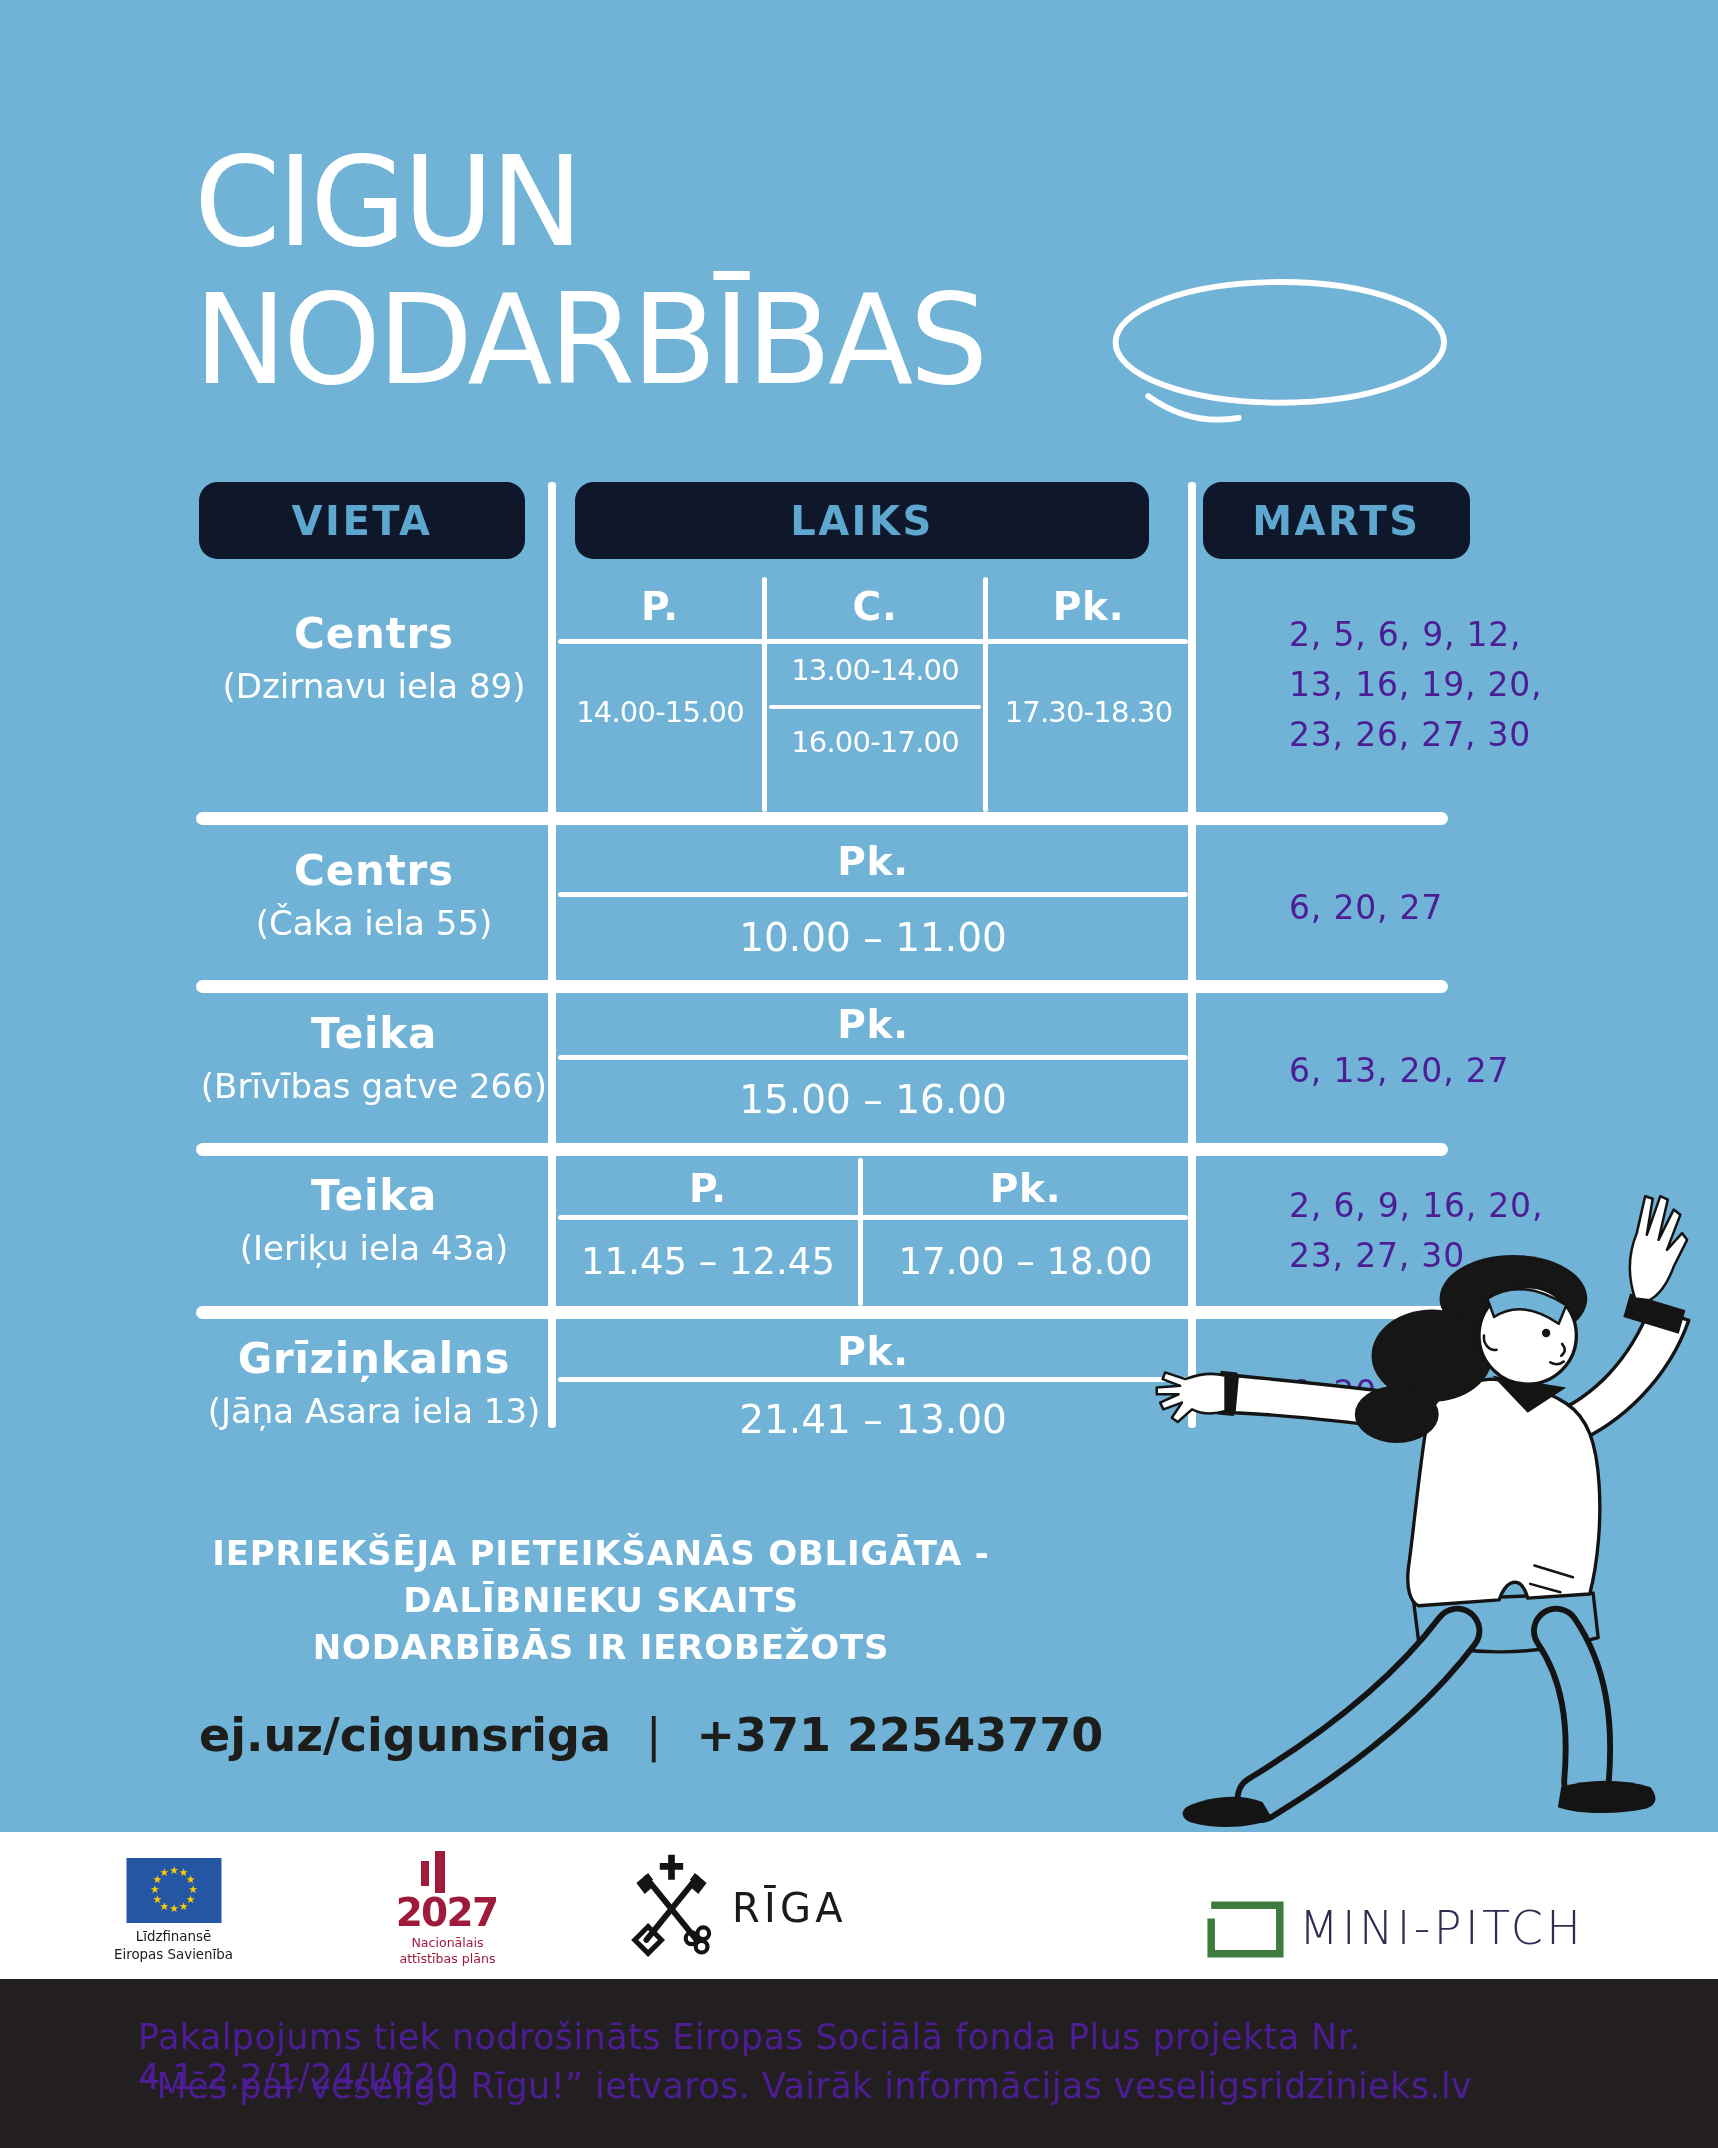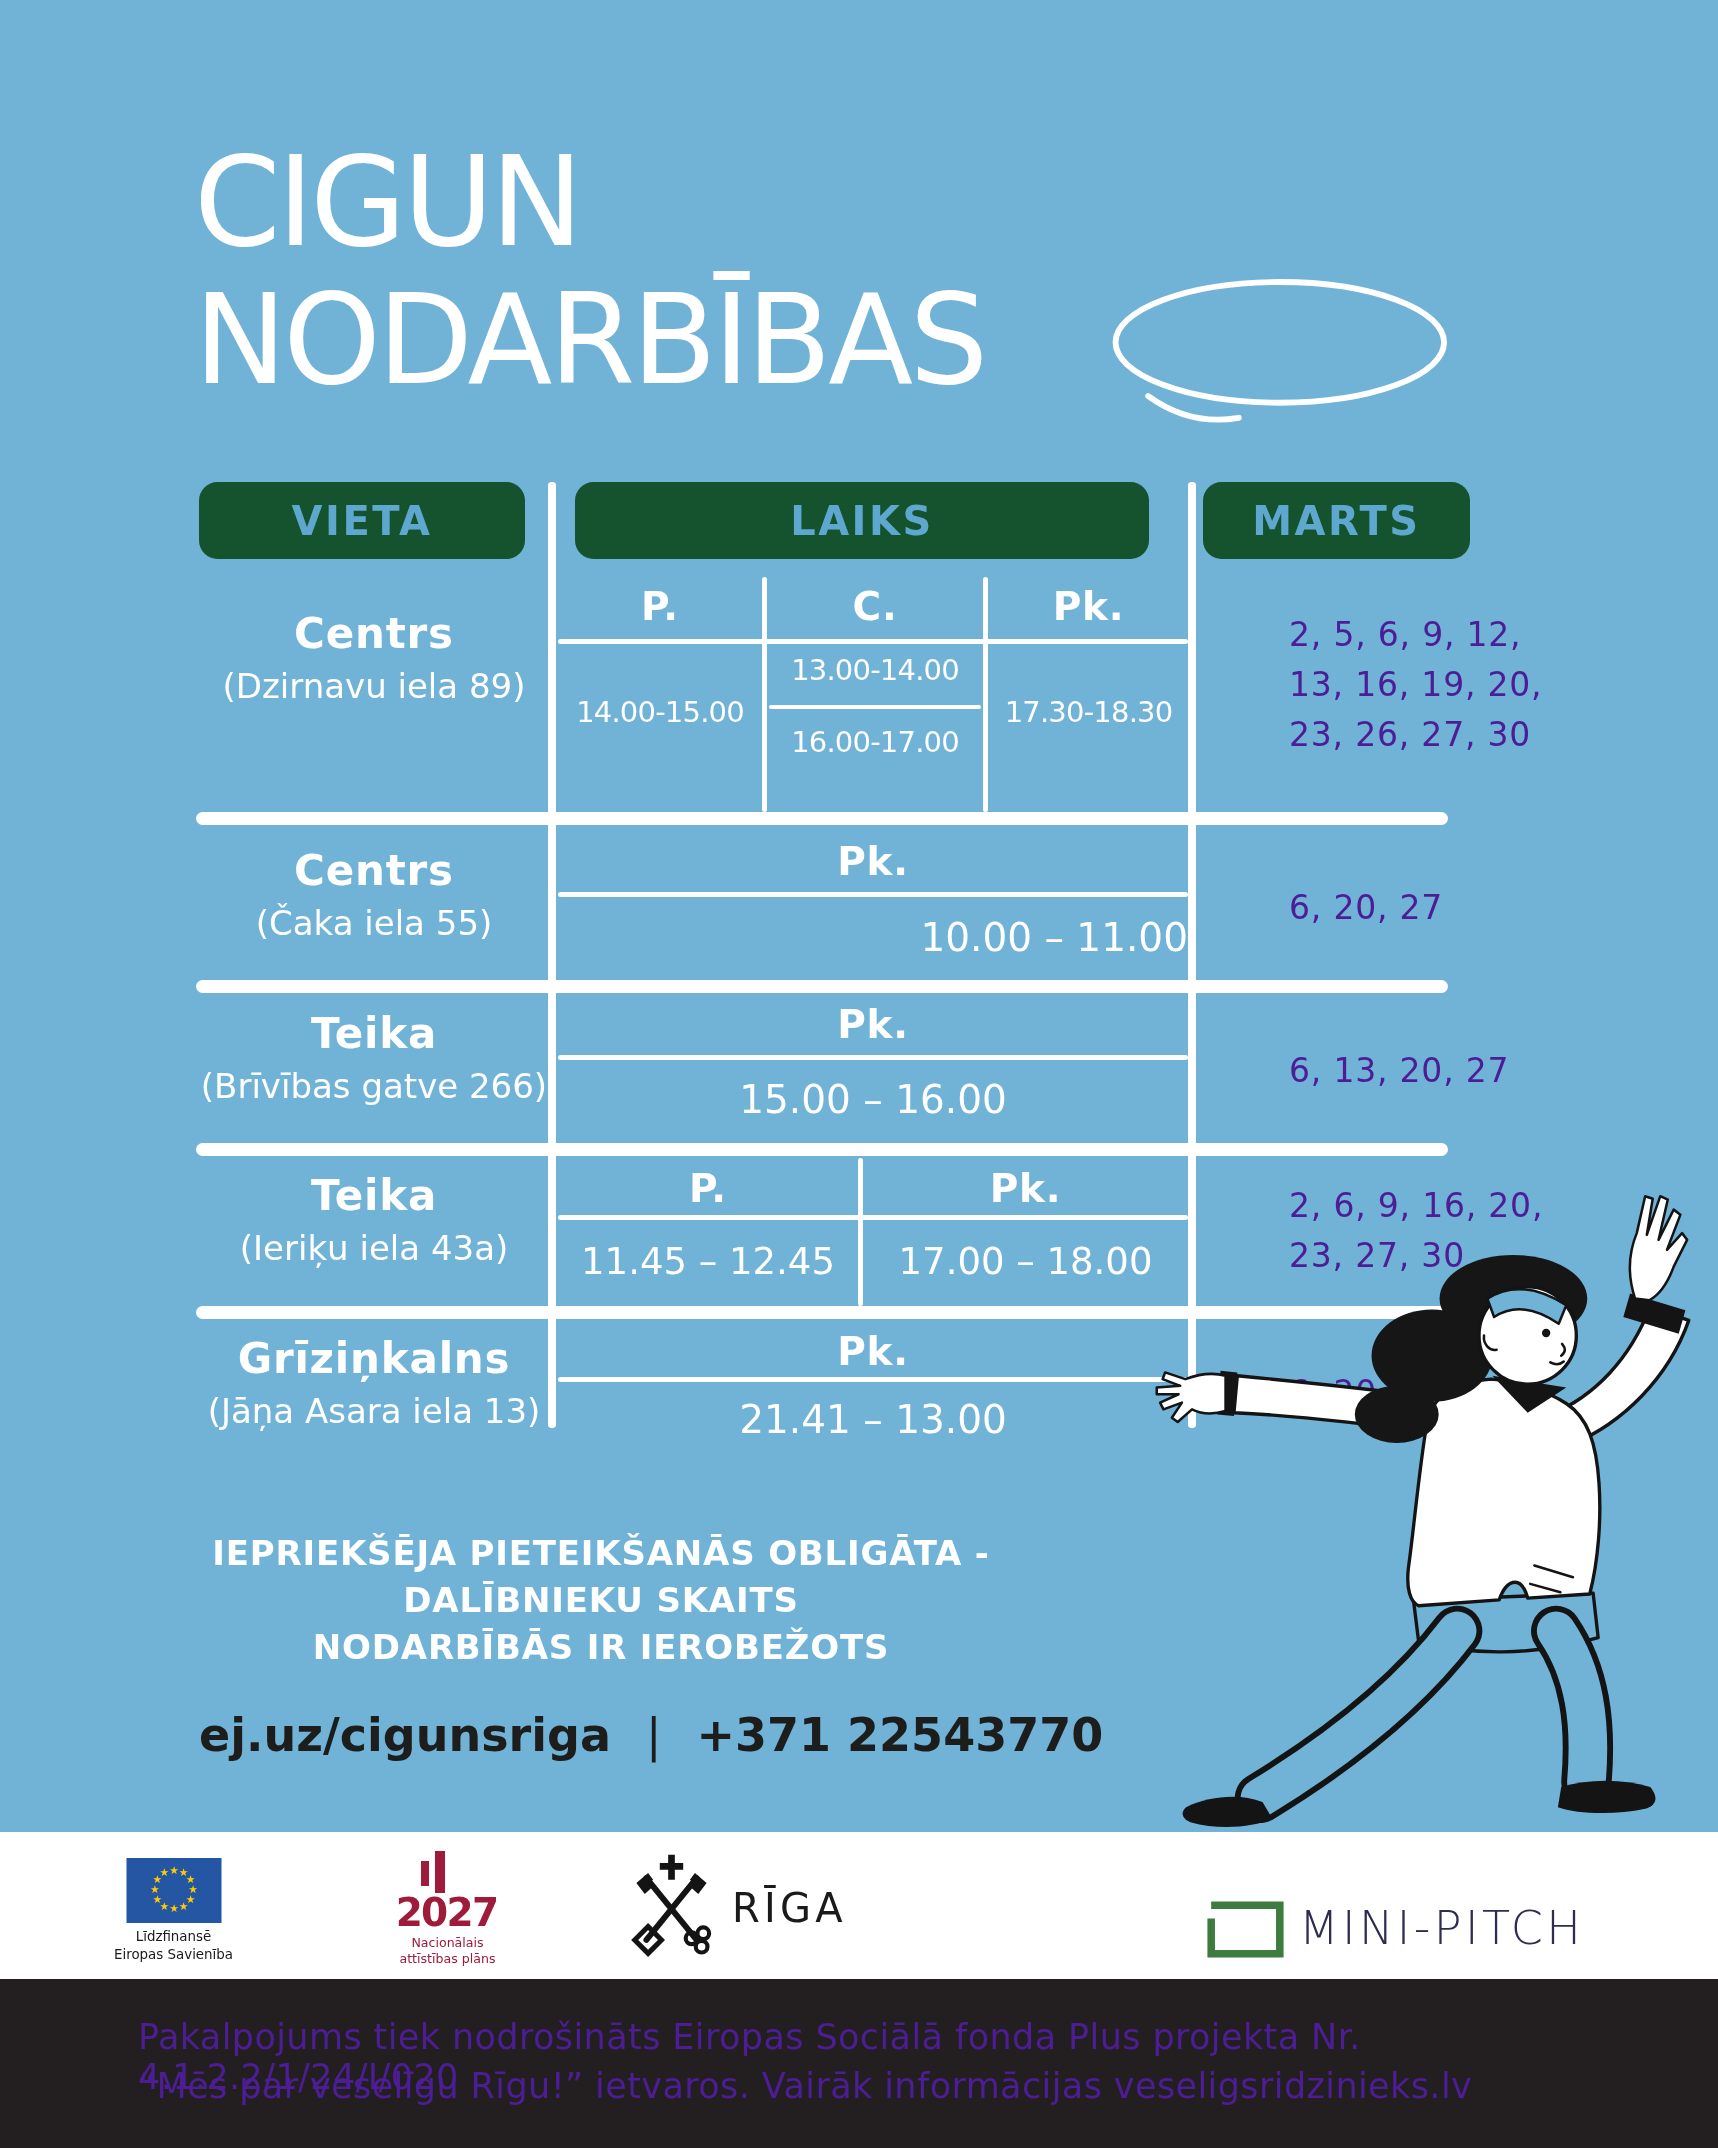--- a/index.html
+++ b/index.html
@@ -11,21 +11,21 @@
   .abs{position:absolute;}
 
   
   .title{left:194px;top:133px;color:#fff;font-weight:normal;font-size:124px;line-height:138px;letter-spacing:-3.4px;}
 
   
   .badge-svg{left:1106px;top:277px;}
   .badge-text{left:1106px;top:327px;width:352px;text-align:center;color:#fff;font-weight:bold;font-size:52px;letter-spacing:4.2px;}
 
   
-  .pill{background:#14532d;border-radius:18.5px;color:#5EA7CF;font-weight:bold;font-size:40px;letter-spacing:2.5px;text-align:center;height:77px;line-height:79px;top:482px;}
+  .pill{background:#0f172a;border-radius:18.5px;color:#5EA7CF;font-weight:bold;font-size:40px;letter-spacing:2.5px;text-align:center;height:77px;line-height:79px;top:482px;}
 
   
   .vmain{top:482px;width:7.6px;height:946px;background:#fff;border-radius:3.4px;}
   .vsub{width:5px;background:#fff;border-radius:2.5px;}
   .hsep{left:196px;width:1252px;height:12.6px;background:#fff;border-radius:6.7px;}
   .tline{left:558px;width:630px;height:5px;background:#fff;border-radius:2.5px;}
 
   .locname{left:196px;width:356px;text-align:center;color:#fff;font-weight:bold;font-size:42px;letter-spacing:0.8px;}
   .locaddr{left:196px;width:356px;text-align:center;color:#fff;font-size:34px;}
   .dayhead{color:#fff;font-weight:bold;font-size:39px;text-align:center;letter-spacing:0.8px;}
@@ -94,21 +94,21 @@
   <div class="abs dates" style="top:610px;">
     <div>2, 5, 6, 9, 12,</div>
     <div>13, 16, 19, 20,</div>
     <div>23, 26, 27, 30</div>
   </div>
 
   <div class="abs locname" style="top:846px;">Centrs</div>
   <div class="abs locaddr" style="top:903px;">(Čaka iela 55)</div>
   <div class="abs dayhead" style="left:558px;width:630px;top:839px;">Pk.</div>
   <div class="abs tline" style="top:892px;"></div>
-  <div class="abs time-lg" style="left:558px;width:630px;top:915px;text-align:right;">10.00 – 11.00</div>
+  <div class="abs time-lg" style="left:558px;width:630px;top:915px;">10.00 – 11.00</div>
   <div class="abs dates" style="top:883px;">6, 20, 27</div>
 
   <div class="abs locname" style="top:1009px;">Teika</div>
   <div class="abs locaddr" style="top:1066px;">(Brīvības gatve 266)</div>
   <div class="abs dayhead" style="left:558px;width:630px;top:1002px;">Pk.</div>
   <div class="abs tline" style="top:1055px;"></div>
   <div class="abs time-lg" style="left:558px;width:630px;top:1077px;">15.00 – 16.00</div>
   <div class="abs dates" style="top:1046px;">6, 13, 20, 27</div>
 
   <div class="abs locname" style="top:1171px;">Teika</div>

